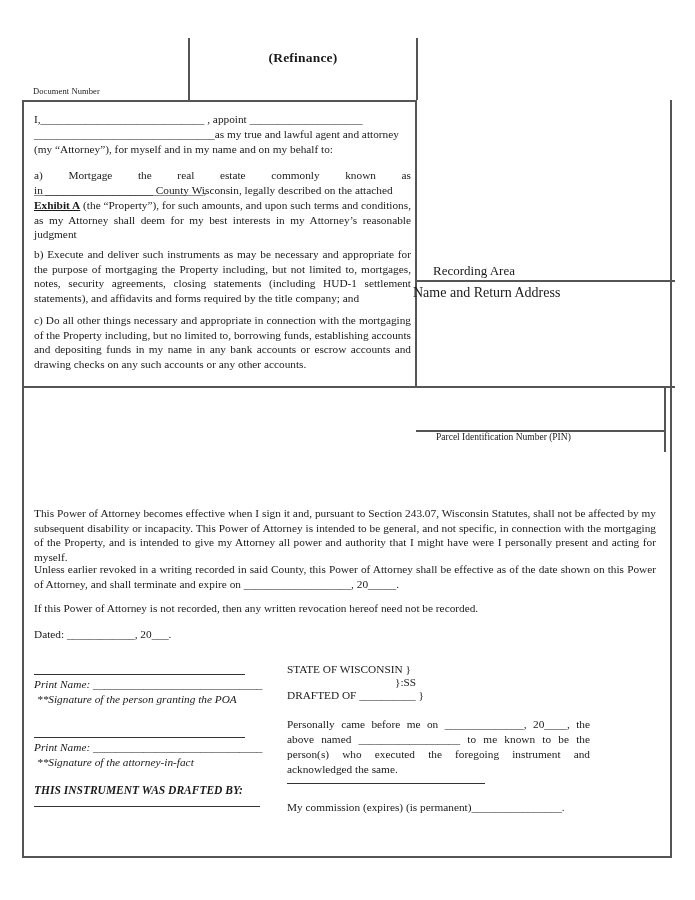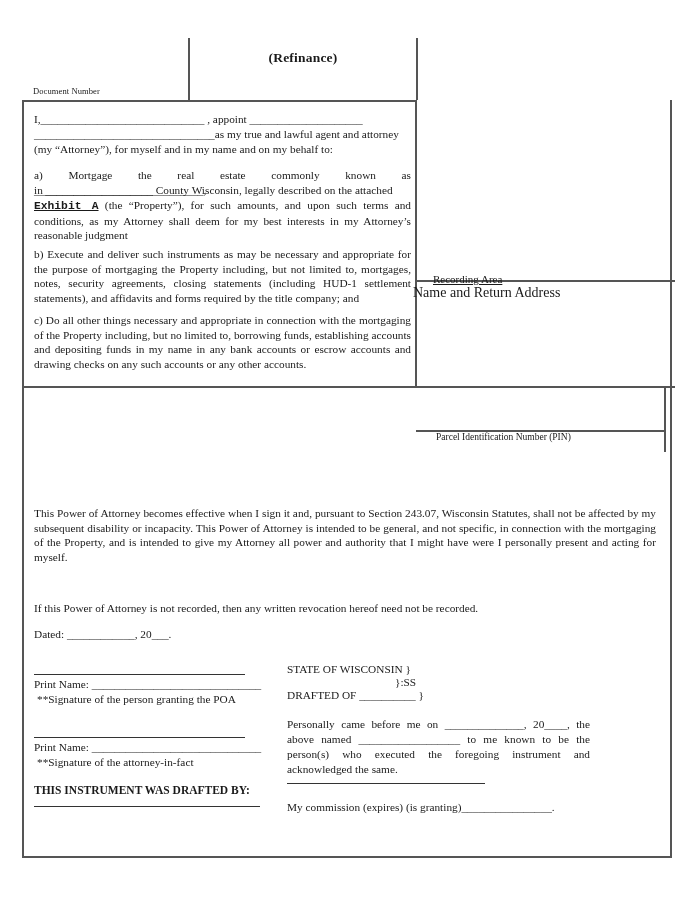--- a/index.html
+++ b/index.html
@@ -85,23 +85,22 @@
     position: absolute;
     left: 416px;
     top: 386px;
     width: 259px;
     height: 0;
     border-top: 2px solid #555;
   }
   .rec-label {
     position: absolute;
     left: 433px;
-    top: 273px;
-    font-size: 11px;
-    text-decoration: underline;
+    top: 263px;
+    font-size: 13px;
   }
   .rec-sublabel {
     position: absolute;
     left: 413px;
     top: 285px;
     font-size: 14px;
   }
 
   
   .pin-box-right {
@@ -144,34 +143,35 @@
   
   .para {
     position: absolute;
     font-size: 11.3px;
     line-height: 1.30;
     text-align: justify;
     text-justify: inter-word;
   }
   .col-narrow { left: 34px; width: 377px; }
   .col-wide   { left: 34px; width: 622px; }
-  .bu { font-weight: bold; text-decoration: underline; font-family: Liberation Mono, monospace; }
+  .bu { font-weight: bold; text-decoration: underline; }
 
   
 
   
   .sig-line {
     position: absolute;
     border-bottom: 1px solid #333;
     height: 0;
   }
   .sm {
     position: absolute;
     font-size: 11.3px;
     line-height: 1.3;
+    font-style: italic;
   }
   .caps {
     font-size: 11.5px;
   }
   .notary-col {
     position: absolute;
     left: 287px;
     width: 300px;
     font-size: 11.3px;
     line-height: 1.32;
@@ -212,20 +212,21 @@
   <div class="para col-narrow" style="top:168px;">a)    Mortgage the real estate commonly known as ______________________________,</div>
   <div class="para col-narrow" style="top:183px;">in ___________________ County Wisconsin, legally described on the attached</div>
   <div class="para col-narrow" style="top:198px;"><span class="bu">Exhibit A</span><span> (the “Property”), for such amounts, and upon such terms and conditions, as my Attorney shall deem for my best interests in my Attorney’s reasonable judgment</span></div>
 
   <div class="para col-narrow" style="top:247px;">b)    Execute and deliver such instruments as may be necessary and appropriate for the purpose of mortgaging the Property including, but not limited to, mortgages, notes, security agreements, closing statements (including HUD-1 settlement statements), and affidavits and forms required by the title company; and</div>
 
   <div class="para col-narrow" style="top:313px;">c)    Do all other things necessary and appropriate in connection with the mortgaging of the Property including, but no limited to, borrowing funds, establishing accounts and depositing funds in my name in any bank accounts or escrow accounts and drawing checks on any such accounts or any other accounts.</div>
 
   <div class="para col-wide" style="top:506px;">This Power of Attorney becomes effective when I sign it and, pursuant to Section 243.07, Wisconsin Statutes, shall not be affected by my subsequent disability or incapacity. This Power of Attorney is intended to be general, and not specific, in connection with the mortgaging of the Property, and is intended to give my Attorney all power and authority that I might have were I personally present and acting for myself.</div>
 
+  <div class="para col-wide" style="top:562px;">Unless earlier revoked in a writing recorded in said County, this Power of Attorney shall be effective as of the date shown on this Power of Attorney, and shall terminate and expire on ___________________, 20_____.</div>
 
   <div class="para col-wide" style="top:601px;">If this Power of Attorney is not recorded, then any written revocation hereof need not be recorded.</div>
 
   <div class="para col-wide" style="top:627px;">Dated: ____________, 20___.</div>
 
   <div class="sig-line" style="left:34px; top:674px; width:211px;"></div>
   <div class="sm" style="left:34px; top:677px;">Print Name: ______________________________</div>
   <div class="sm" style="left:37px; top:692px;text-align:center;">**Signature of the person granting the POA</div>
 
   <div class="sig-line" style="left:34px; top:737px; width:211px;"></div>
@@ -235,15 +236,15 @@
   <div class="sm caps" style="left:34px; top:783px; font-weight:bold;">THIS INSTRUMENT WAS DRAFTED BY:</div>
   <div class="sig-line" style="left:34px; top:806px; width:226px;"></div>
 
   <div class="notary-col" style="top:662px;">STATE OF WISCONSIN  }</div>
   <div class="notary-col" style="top:675px; left:395px;">}:SS</div>
   <div class="notary-col" style="top:688px;">DRAFTED OF __________  }</div>
 
   <div class="notary-col just" style="top:717px; width:303px;">Personally came before me on ______________, 20____, the above named __________________ to me known to be the person(s) who executed the foregoing instrument and acknowledged the same.</div>
 
   <div class="sig-line" style="left:287px; top:783px; width:198px;"></div>
-  <div class="notary-col" style="top:800px; width:330px;">My commission (expires) (is granting)________________.</div>
+  <div class="notary-col" style="top:800px; width:330px;">My commission (expires) (is permanent)________________.</div>
 
 </div>
 
 </body></html>

